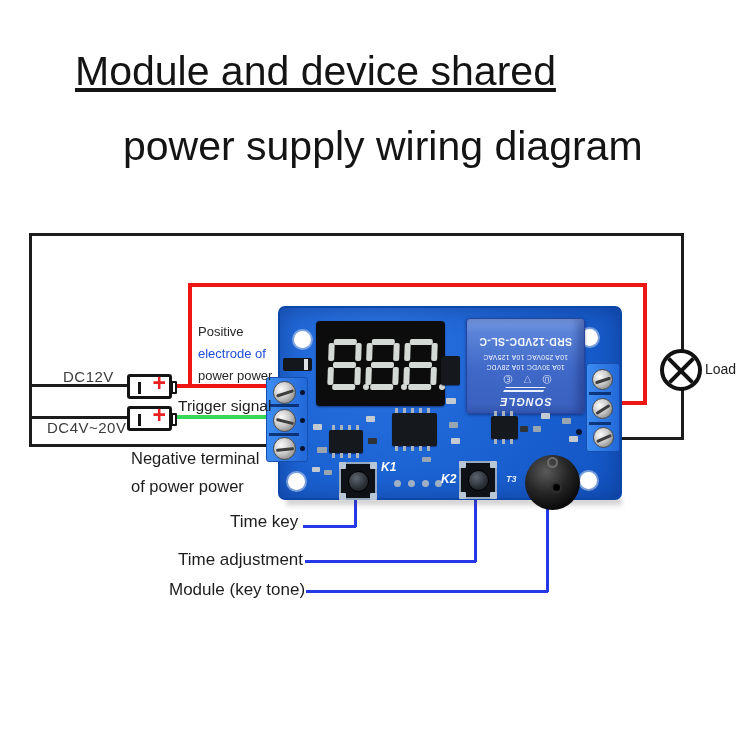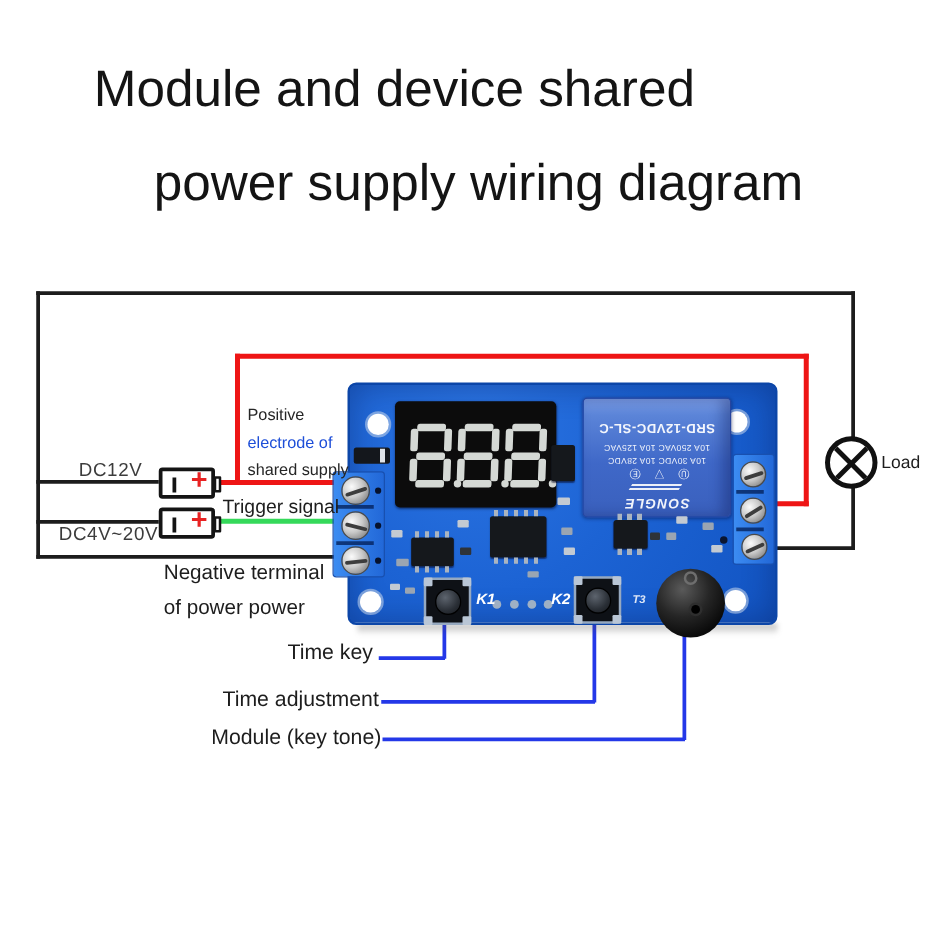--- a/index.html
+++ b/index.html
@@ -89,21 +89,21 @@
   .ic .pins-t { top:-5px; } .ic .pins-b { bottom:-5px; }
   .smd { position:absolute; border-radius:1px; z-index:4; }
   .diode { position:absolute; left:283px; top:358px; width:29px; height:13px; background:#14171c; border-radius:2px; z-index:4; }
   .diode .band { position:absolute; right:4px; top:1px; width:4px; height:11px; background:#dfe3e8; }
 </style>
 </head>
 <body>
 
 <div class="canvas">
 
-  <div class="label" style="left:75px; top:48px; font-size:41px; color:#141414;">Module and device shared</div>
+  <div class="label" style="left:75px; top:48px; font-size:41px; color:#141414;text-decoration:underline;">Module and device shared</div>
   <div class="label" style="left:75px; top:123px; font-size:41px; color:#141414;margin-left:48px;">power supply wiring diagram</div>
 
   <div class="wire wire-black" style="left:29px; top:233px; width:655px; height:3px;"></div>
   <div class="wire wire-black" style="left:29px; top:233px; width:3px; height:214px;"></div>
   <div class="wire wire-black" style="left:29px; top:384px; width:98px; height:3px;"></div>
   <div class="wire wire-black" style="left:29px; top:416px; width:98px; height:3px;"></div>
   <div class="wire wire-black" style="left:29px; top:444px; width:240px; height:3px;"></div>
   <div class="wire wire-black" style="left:681px; top:233px; width:3px; height:119px;"></div>
   <div class="wire wire-black" style="left:681px; top:389px; width:3px; height:51px;"></div>
   <div class="wire wire-black" style="left:616px; top:437px; width:68px; height:3px;"></div>
@@ -136,21 +136,21 @@
 
   <div class="lamp">
     <div class="d" style="transform:rotate(45deg);"></div>
     <div class="d" style="transform:rotate(-45deg);"></div>
   </div>
 
   <div class="label" style="left:63px; top:368px; font-size:15px; color:#3c3c3c; letter-spacing:.5px;">DC12V</div>
   <div class="label" style="left:47px; top:419px; font-size:15px; color:#3c3c3c; letter-spacing:.5px;">DC4V~20V</div>
   <div class="label" style="left:198px; top:324px; font-size:13px; color:#262626;">Positive</div>
   <div class="label" style="left:198px; top:346px; font-size:13px; color:#1d4ed8;">electrode of</div>
-  <div class="label" style="left:198px; top:368px; font-size:13px; color:#262626;">shared supply</div>
+  <div class="label" style="left:198px; top:368px; font-size:13px; color:#262626;">power power</div>
   <div class="label" style="left:178px; top:397px; font-size:15.5px;">Trigger signal</div>
   <div class="label" style="left:131px; top:449px; font-size:16.5px;">Negative terminal</div>
   <div class="label" style="left:131px; top:477px; font-size:16.5px;">of power power</div>
   <div class="label" style="left:230px; top:512px; font-size:17px;">Time key</div>
   <div class="label" style="left:178px; top:550px; font-size:17px;">Time adjustment</div>
   <div class="label" style="left:169px; top:580px; font-size:17px;">Module (key tone)</div>
   <div class="label" style="left:705px; top:361px; font-size:14px;">Load</div>
 
   <div class="pcb-shadow"></div>
   <div class="pcb"></div>
@@ -277,21 +277,21 @@
     <div class="cap"></div>
   </div>
   <div class="tact" style="left:459px; top:461px;">
     <div class="pin" style="left:-2px; top:-2px;"></div>
       <div class="pin" style="right:-2px; top:-2px;"></div>
     <div class="pin" style="left:-2px; bottom:-2px;"></div>
       <div class="pin" style="right:-2px; bottom:-2px;"></div>
     <div class="cap"></div>
   </div>
 
-  <div class="silk" style="left:381px; top:472px; font-size:12px;">K1</div>
+  <div class="silk" style="left:381px; top:460px; font-size:12px;">K1</div>
   <div class="silk" style="left:441px; top:472px; font-size:12px;">K2</div>
   <div class="silk" style="left:506px; top:474px; font-size:9px; opacity:.85;">T3</div>
 
   <div class="pad-dot" style="left:394px; top:480px;"></div>
   <div class="pad-dot" style="left:408px; top:480px;"></div>
   <div class="pad-dot" style="left:422px; top:480px;"></div>
   <div class="pad-dot" style="left:435px; top:480px;"></div>
 
   <div class="buzzer">
     <div class="topmark"></div>

